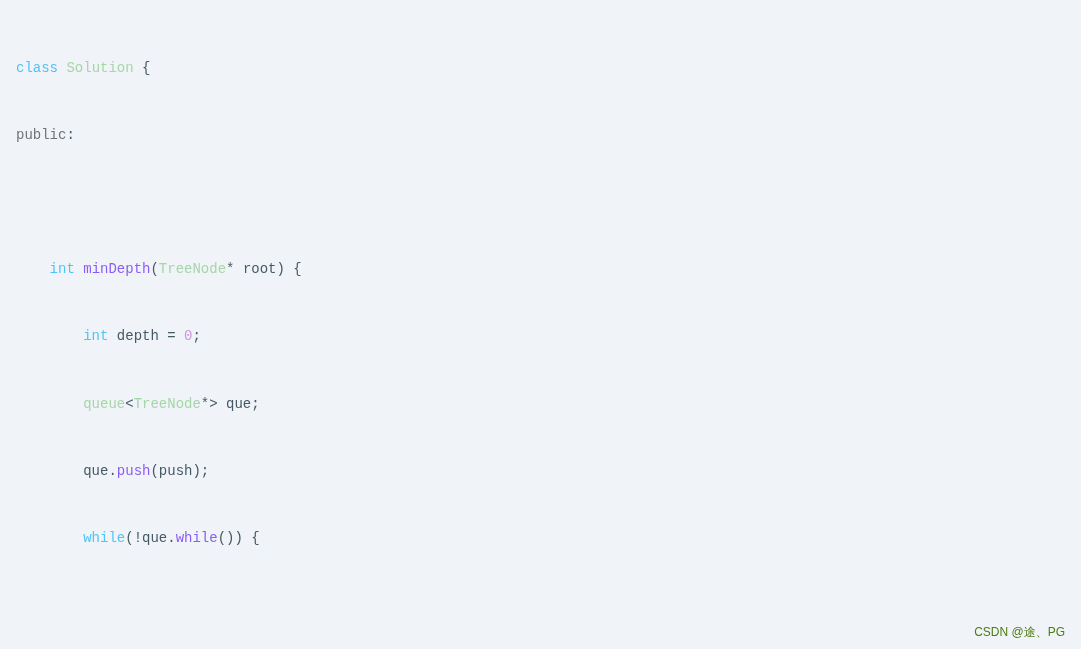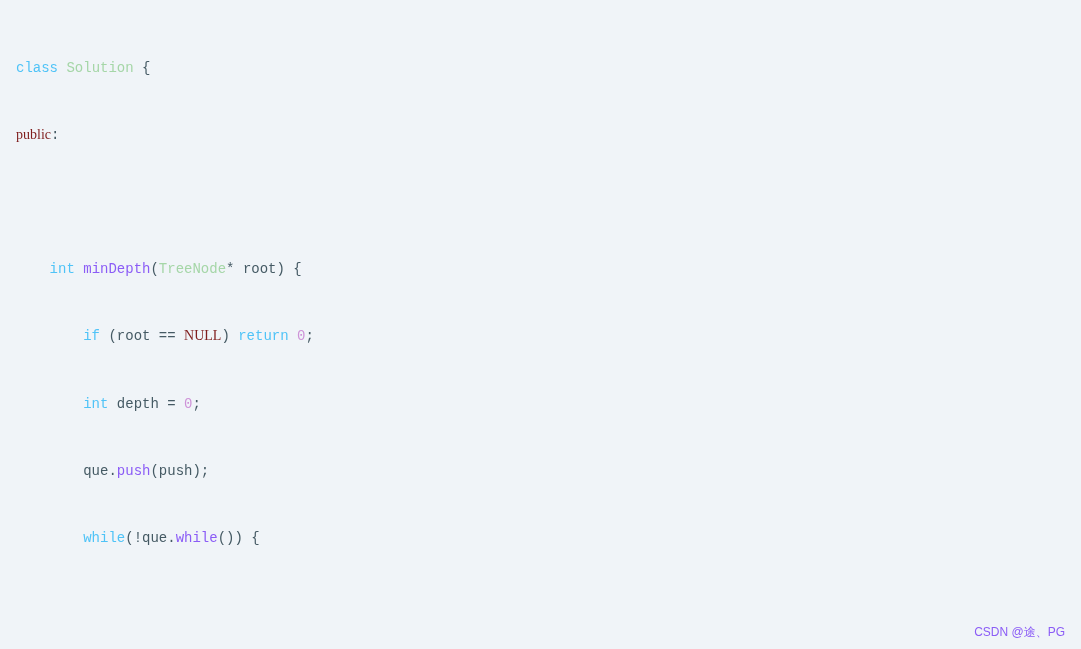--- a/index.html
+++ b/index.html
@@ -29,49 +29,49 @@
     .code-block {
       padding: 4px 16px;
       line-height: 1.6;
       white-space: pre;
     }
 
     .watermark {
       position: absolute;
       bottom: 8px;
       right: 16px;
-      color: #8b5cf6;
+      color: #4d7c0f;
       font-size: 12px;
       font-family: Arial, sans-serif;
     }
     .keyword { color: #4fc3f7; }
     .class-name { color: #a5d6a7; }
-    .purple { color: #7f1d1d; font-family: Liberation Serif, serif; }
+    .purple { color: #737373; }
     .number { color: #ce93d8; }
     .plain { color: #455a64; }
     .func { color: #8b5cf6; }
 
     span { display: inline; }
 
     .line {
       display: block;
       min-height: 22px;
     }
   </style>
 </head>
 <body>
 
 <div class="code-container">
   <div class="code-block">
     <span class="line"><span class="keyword">class</span> <span class="class-name">Solution</span> <span class="plain">{</span></span>
     <span class="line"><span class="purple">public</span><span class="plain">:</span></span>
     <span class="line"> </span>
     <span class="line">    <span class="keyword">int</span> <span class="func">minDepth</span><span class="plain">(</span><span class="class-name">TreeNode</span><span class="plain">* root) {</span></span>
-    <span class="line">        <span class="keyword">if</span> <span class="plain">(root ==</span> <span class="purple">NULL</span><span class="plain">)</span> <span class="keyword">return</span> <span class="number">0</span><span class="plain">;</span></span>
     <span class="line">        <span class="keyword">int</span> <span class="plain">depth =</span> <span class="number">0</span><span class="plain">;</span></span>
+    <span class="line">        <span class="class-name">queue</span><span class="plain">&lt;</span><span class="class-name">TreeNode</span><span class="plain">*&gt; que;</span></span>
     <span class="line">        <span class="plain">que.</span><span class="func">push</span><span class="plain">(push);</span></span>
     <span class="line">        <span class="keyword">while</span><span class="plain">(!que.</span><span class="func">while</span><span class="plain">()) {</span></span>
     
     
     
     
     
     
     
     

